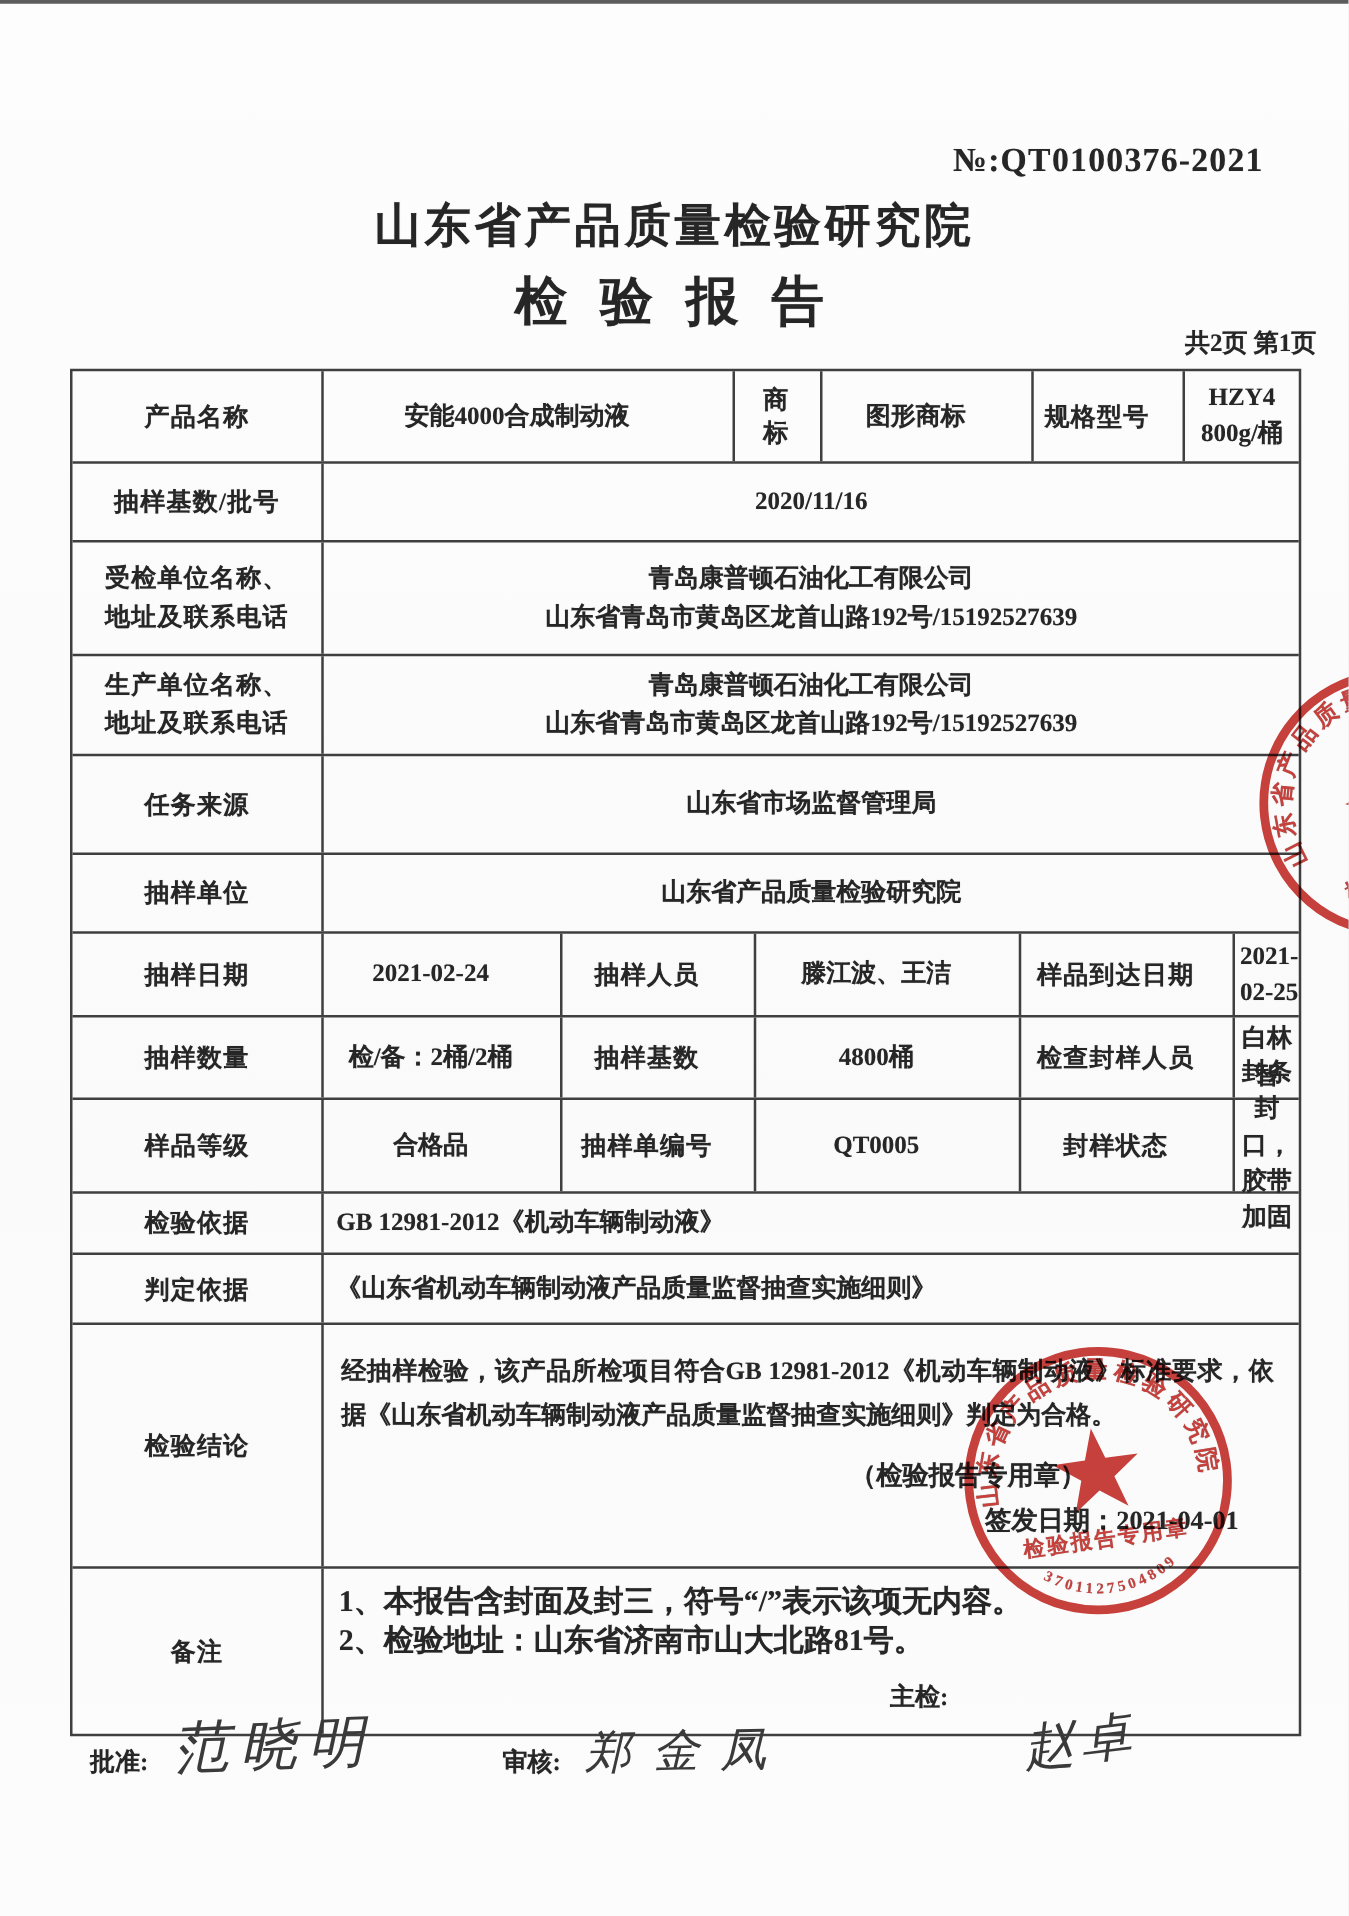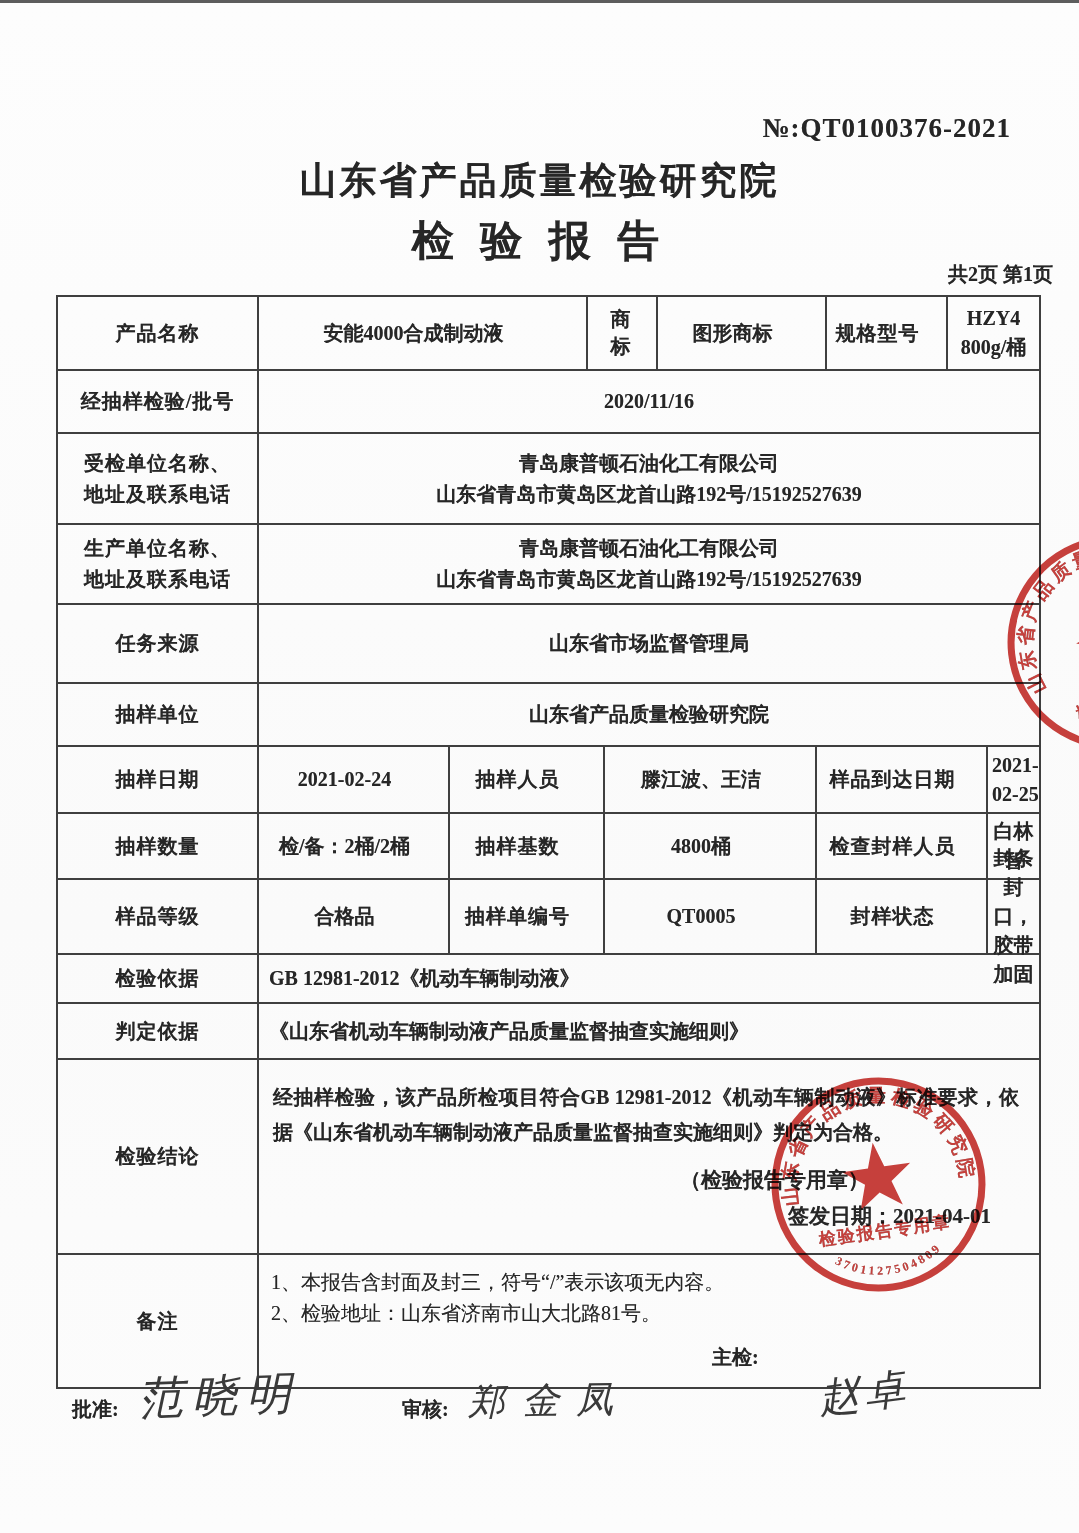--- a/index.html
+++ b/index.html
@@ -37,21 +37,21 @@
   .h72{height:72px;}.h61{height:61px;}.h89{height:89px;}.h78{height:78px;}
   .h77{height:77px;}.h65{height:65px;}.h64{height:64px;}.h73{height:73px;}
   .h47{height:47px;}.h54{height:54px;justify-content:space-between;}.h193{height:193px;}.h132{height:132px;}
   .line{line-height:1.55;}
   .left-val{align-items:flex-start;text-align:left;padding-left:10px;}
   .conclusion-cell{align-items:stretch;justify-content:flex-start;text-align:left;padding:20px 20px 0 14px;}
   .conclusion-cell p{margin:0;font-size:20px;font-weight:600;line-height:35px;text-align:justify;}
   .stamp-note{margin-top:16px;text-align:right;padding-right:150px;font-size:21px;font-weight:600;}
   .issue-date{margin-top:8px;text-align:right;padding-right:28px;font-size:21px;font-weight:700;}
   .notes-cell{align-items:flex-start;justify-content:flex-start;text-align:left;padding:12px 10px 0 12px;}
-  .notes-cell div{font-size:20px;font-weight:400;line-height:31px;}
+  .notes-cell div{font-size:24px;font-weight:700;line-height:31px;}
 
   .sig-label{position:absolute;font-size:20px;font-weight:700;}
   .handwrite{position:absolute;color:#3a3a3a;font-style:italic;font-weight:400;text-shadow:none;}
   .sig1{left:138px;top:1366px;font-size:45px;letter-spacing:9px;transform:rotate(-2deg);}
   .sig2{left:468px;top:1376px;font-size:37px;letter-spacing:17px;transform:rotate(-1deg);}
   .sig3{left:818px;top:1366px;font-size:41px;letter-spacing:5px;transform:rotate(-7deg);}
 
   .stamp{position:absolute;width:225px;height:225px;mix-blend-mode:multiply;opacity:.92;}
   .stamp1{left:766px;top:1072px;transform:rotate(-8deg);}
   .stamp2{left:1002px;top:530px;transform:rotate(-28deg);}
@@ -73,21 +73,21 @@
     <div class="t-row h72">
       <div class="c lab w163">产品名称</div>
       <div class="c val w311">安能4000合成制动液</div>
       <div class="c lab w65">商标</div>
       <div class="c val w151">图形商标</div>
       <div class="c lab w103">规格型号</div>
       <div class="c val fill">HZY4 800g/桶</div>
     </div>
 
     <div class="t-row h61">
-      <div class="c lab w163">经抽样检验/批号</div>
+      <div class="c lab w163">抽样基数/批号</div>
       <div class="c val fill">2020/11/16</div>
     </div>
 
     <div class="t-row h89">
       <div class="c lab w163">
         <div class="line">受检单位名称、</div>
         <div class="line">地址及联系电话</div>
       </div>
       <div class="c val fill">
         <div class="line">青岛康普顿石油化工有限公司</div>

